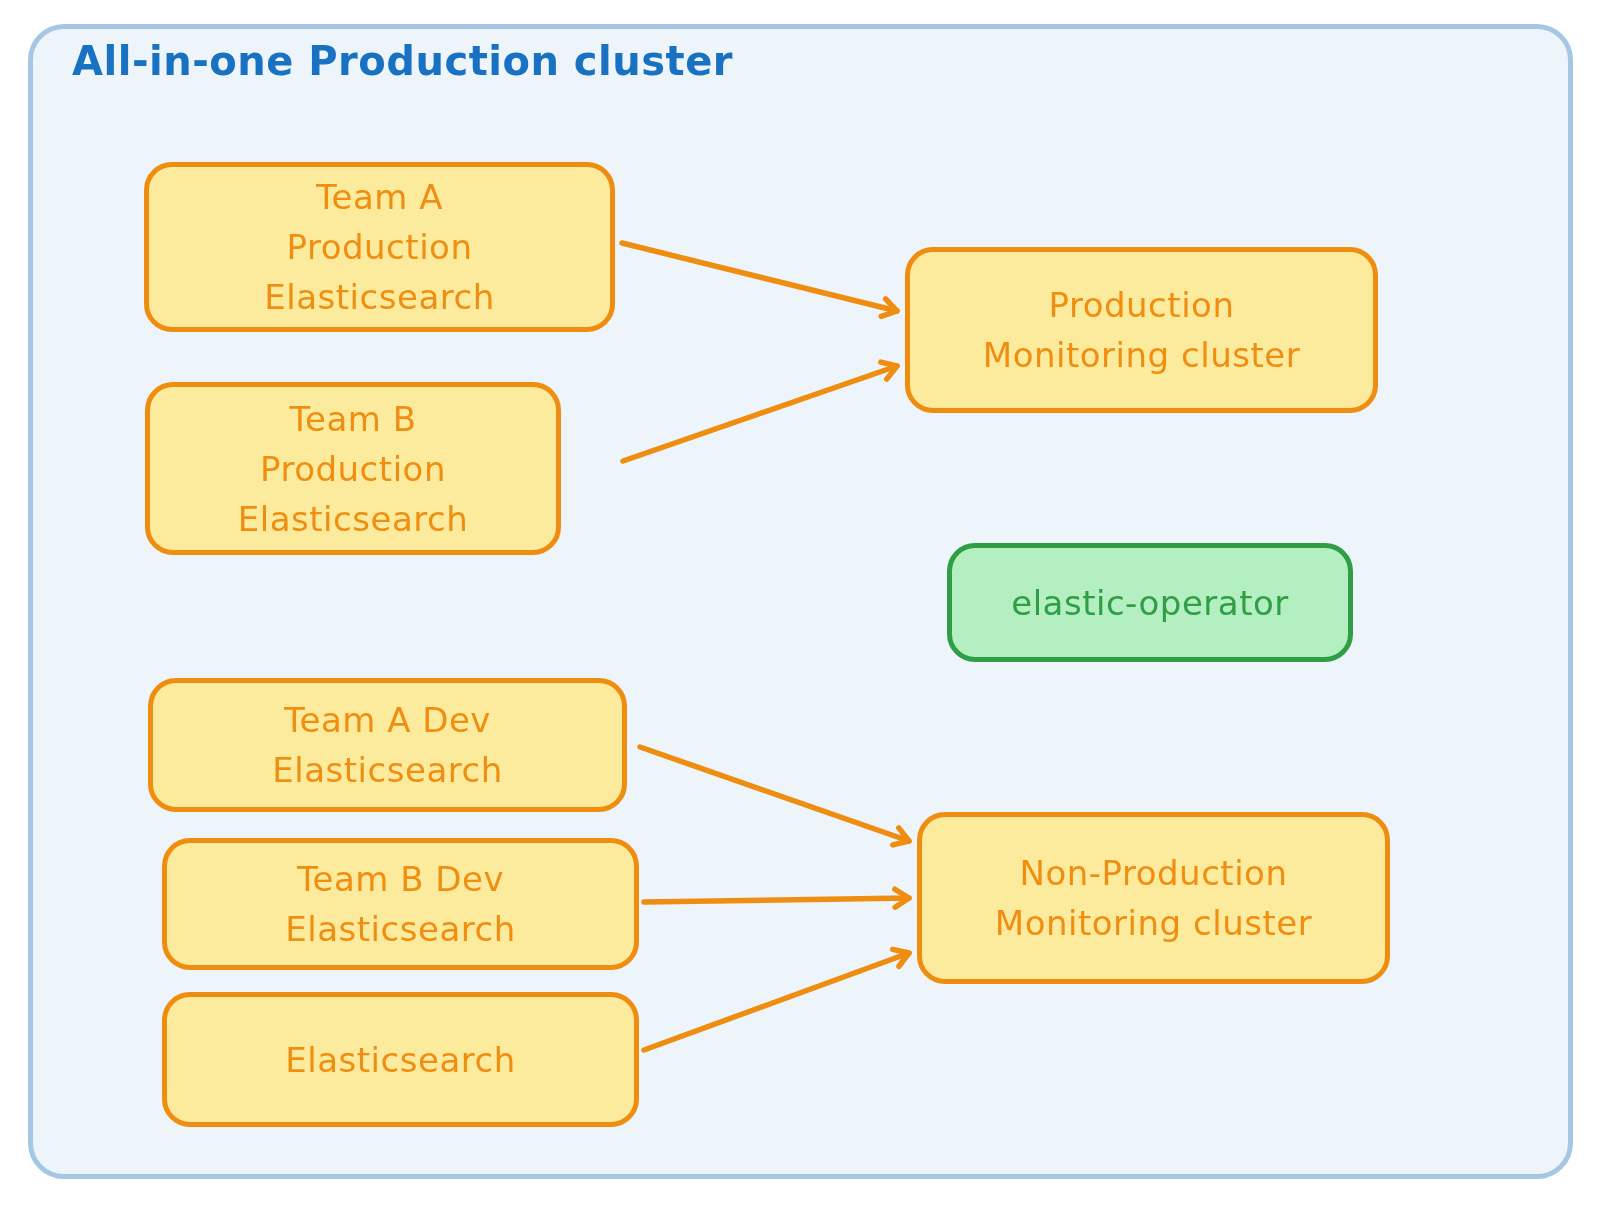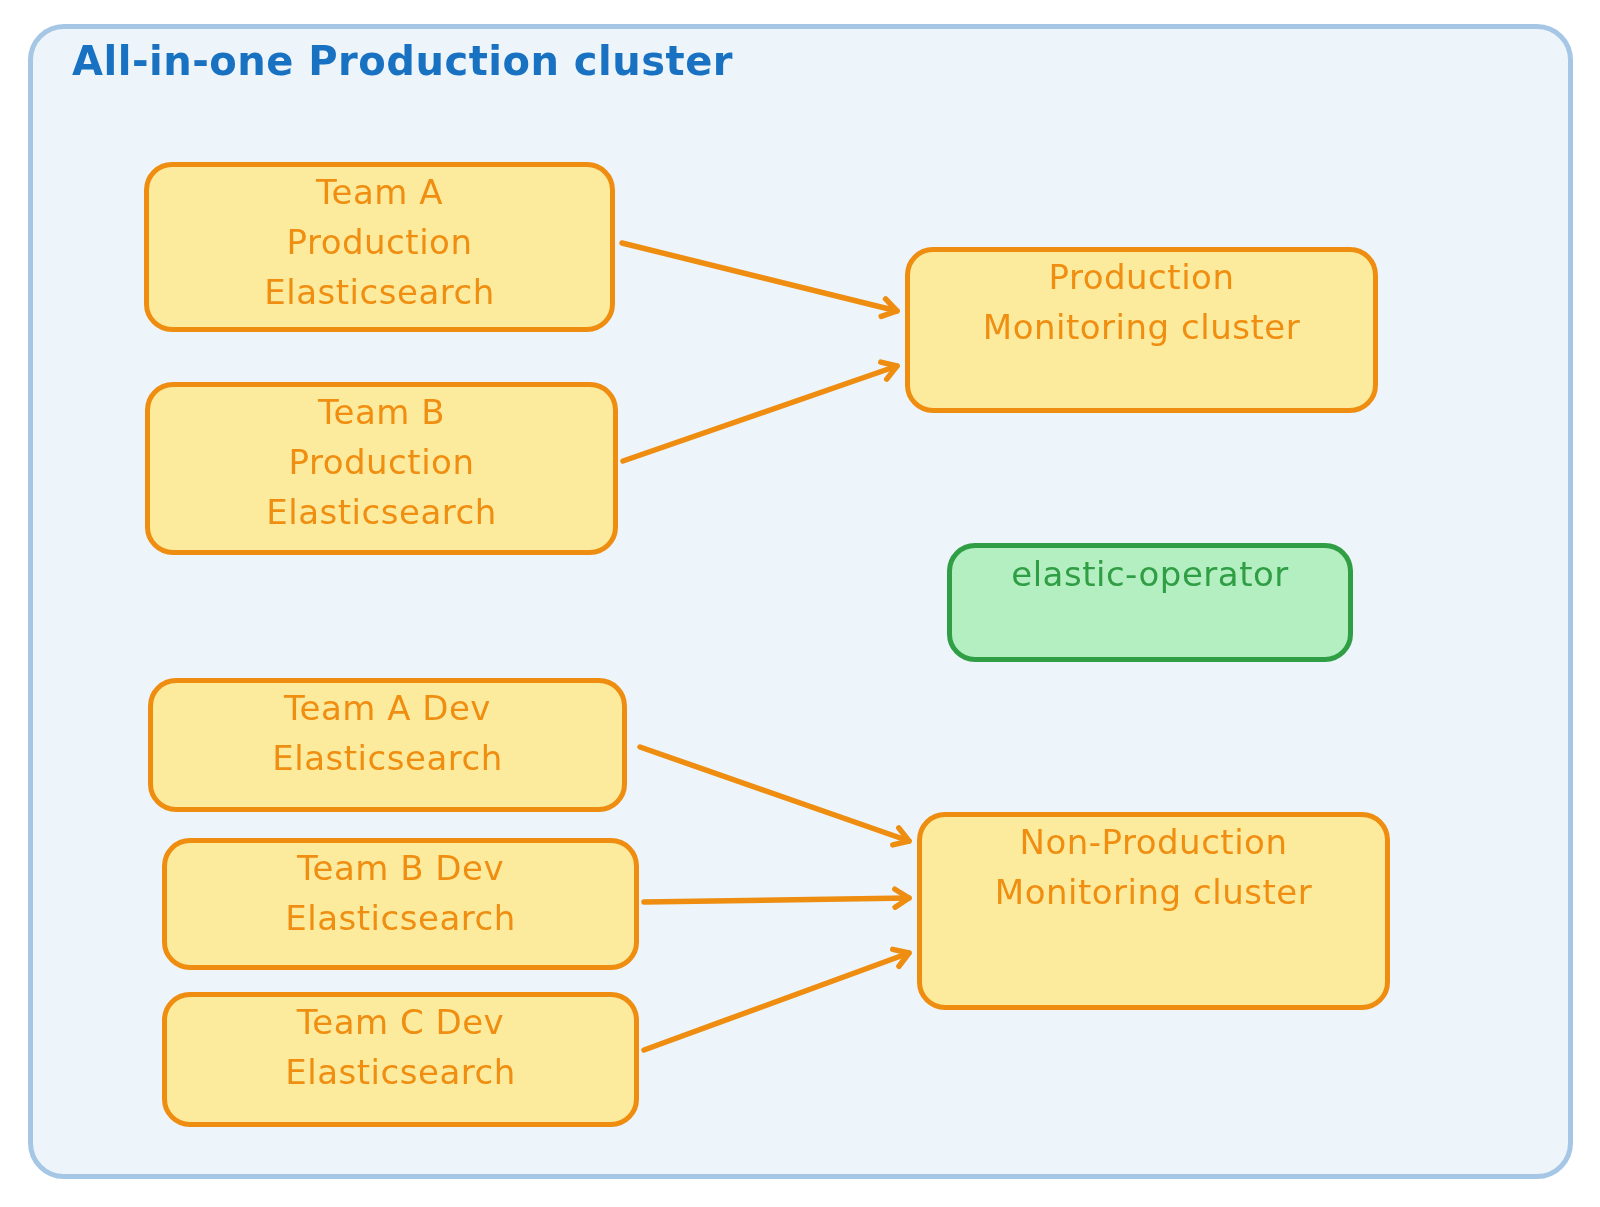--- a/index.html
+++ b/index.html
@@ -42,21 +42,21 @@
     font-weight:bold;
     letter-spacing:0.5px;
     color:var(--title-text);
     white-space:nowrap;
   }
   .node{
     position:absolute;
     display:flex;
     flex-direction:column;
     align-items:center;
-    justify-content:flex-start;
+    justify-content:center;
     text-align:center;
     border-radius:28px;
     font-size:34px;
     letter-spacing:0.5px;
     line-height:50px;
   }
   .node.es{
     background:var(--es-fill);
     border:5px solid var(--es-border);
     color:var(--es-text);
@@ -88,21 +88,21 @@
   <div class="cluster-container"></div>
 
   <div class="diagram-title">All-in-one Production cluster</div>
 
   <div class="node es" style="left:144px;top:162px;width:471px;height:170px">
     <span class="line">Team A</span>
     <span class="line">Production</span>
     <span class="line">Elasticsearch</span>
   </div>
 
-  <div class="node es" style="left:145px;top:382px;width:473px;height:173px">
+  <div class="node es" style="left:145px;top:382px;width:416px;height:173px">
     <span class="line">Team B</span>
     <span class="line">Production</span>
     <span class="line">Elasticsearch</span>
   </div>
 
   <div class="node es" style="left:905px;top:247px;width:473px;height:166px">
     <span class="line">Production</span>
     <span class="line">Monitoring cluster</span>
   </div>
 
@@ -114,25 +114,24 @@
     <span class="line">Team A Dev</span>
     <span class="line">Elasticsearch</span>
   </div>
 
   <div class="node es" style="left:162px;top:838px;width:477px;height:132px">
     <span class="line">Team B Dev</span>
     <span class="line">Elasticsearch</span>
   </div>
 
   <div class="node es" style="left:162px;top:992px;width:477px;height:135px">
-    <span class="line">Team C Dev</span>
     <span class="line">Elasticsearch</span>
   </div>
 
-  <div class="node es" style="left:917px;top:812px;width:473px;height:198px">
+  <div class="node es" style="left:917px;top:812px;width:473px;height:172px">
     <span class="line">Non-Production</span>
     <span class="line">Monitoring cluster</span>
   </div>
 
   <svg class="arrows" viewBox="0 0 1600 1207">
     <defs>
       <marker id="ah" markerUnits="userSpaceOnUse" markerWidth="40" markerHeight="40" viewBox="-20 -20 40 40" refX="0" refY="0" orient="auto">
         <path d="M -14 -9 L 0 0 L -14 9" fill="none" stroke="#ee8d10" stroke-width="5.5" stroke-linecap="round" stroke-linejoin="round"></path>
       </marker>
     </defs>

